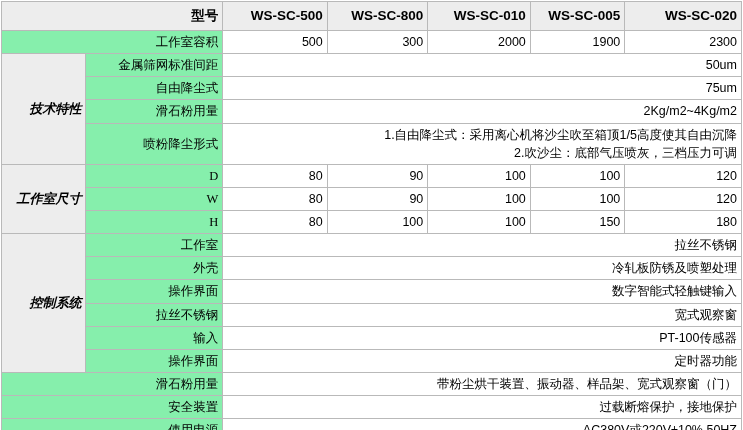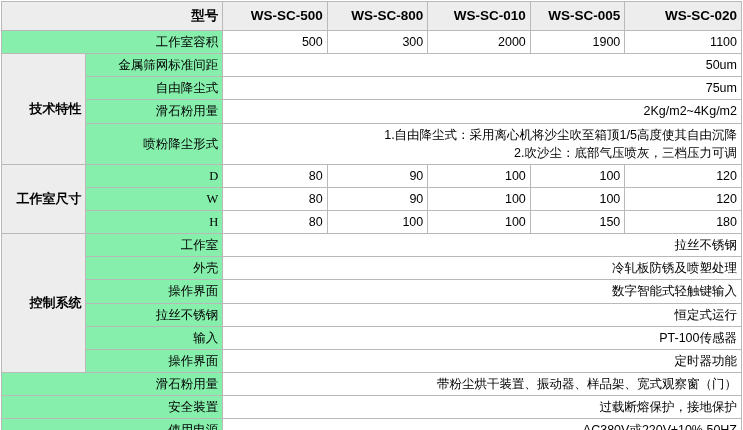--- a/index.html
+++ b/index.html
@@ -33,20 +33,21 @@
   #spec-table tr.header-row td {
     background: #ededed;
     font-weight: bold;
     font-size: 13.5px;
     height: 24px;
   }
   #spec-table td.cat-cell {
     background: #ededed;
     font-weight: bold;
     font-size: 13px;
+    font-style: italic;
   }
   #spec-table td.label-cell {
     background: #86efac;
     font-family: Liberation Serif, serif;
   }
   .multiline {
     white-space: pre-line;
   }
   col.c0 { width: 84px; }
   col.c1 { width: 136px; }
@@ -78,21 +79,21 @@
       <td>WS-SC-005</td>
       <td>WS-SC-020</td>
     </tr>
 
     <tr>
       <td colspan="2" class="label-cell">工作室容积</td>
       <td>500</td>
       <td>300</td>
       <td>2000</td>
       <td>1900</td>
-      <td>1100</td>
+      <td>2300</td>
     </tr>
 
     <tr>
       <td rowspan="4" class="cat-cell">技术特性</td>
       <td class="label-cell">金属筛网标准间距</td>
       <td colspan="5">50um</td>
     </tr>
     <tr>
       <td class="label-cell">自由降尘式</td>
       <td colspan="5">75um</td>
@@ -141,21 +142,21 @@
     <tr>
       <td class="label-cell">外壳</td>
       <td colspan="5">冷轧板防锈及喷塑处理</td>
     </tr>
     <tr>
       <td class="label-cell">操作界面</td>
       <td colspan="5">数字智能式轻触键输入</td>
     </tr>
     <tr>
       <td class="label-cell">拉丝不锈钢</td>
-      <td colspan="5">恒定式运行</td>
+      <td colspan="5">宽式观察窗</td>
     </tr>
     <tr>
       <td class="label-cell">输入</td>
       <td colspan="5">PT-100传感器</td>
     </tr>
     <tr>
       <td class="label-cell">操作界面</td>
       <td colspan="5">定时器功能</td>
     </tr>
 

